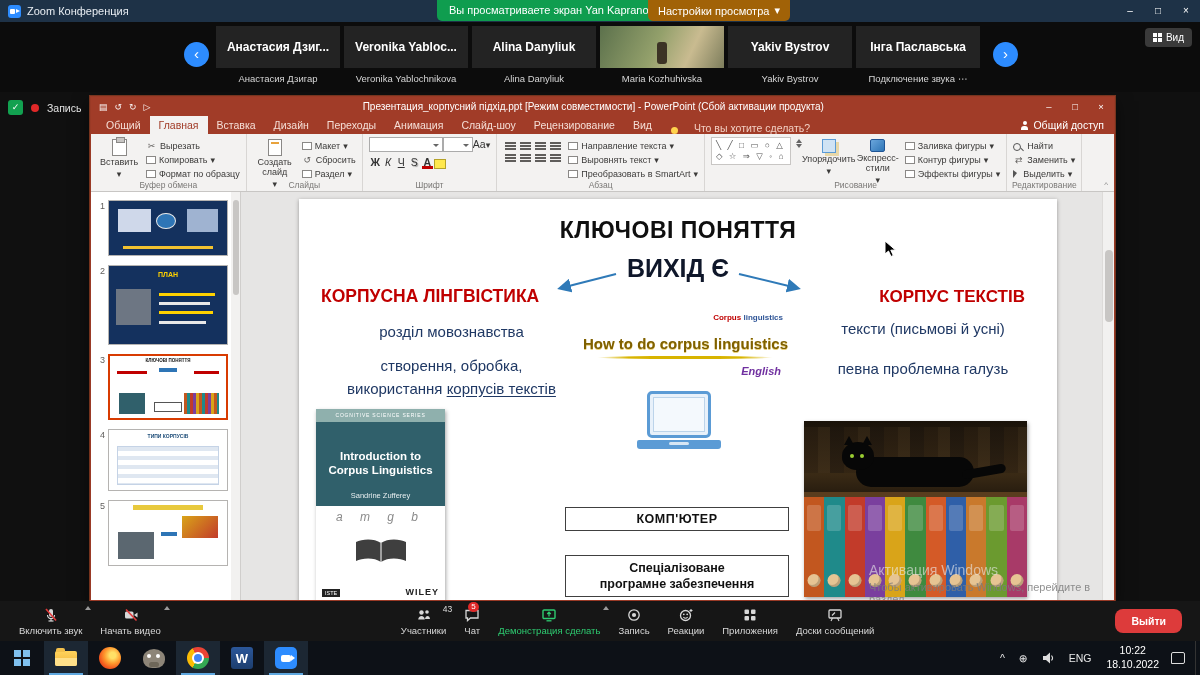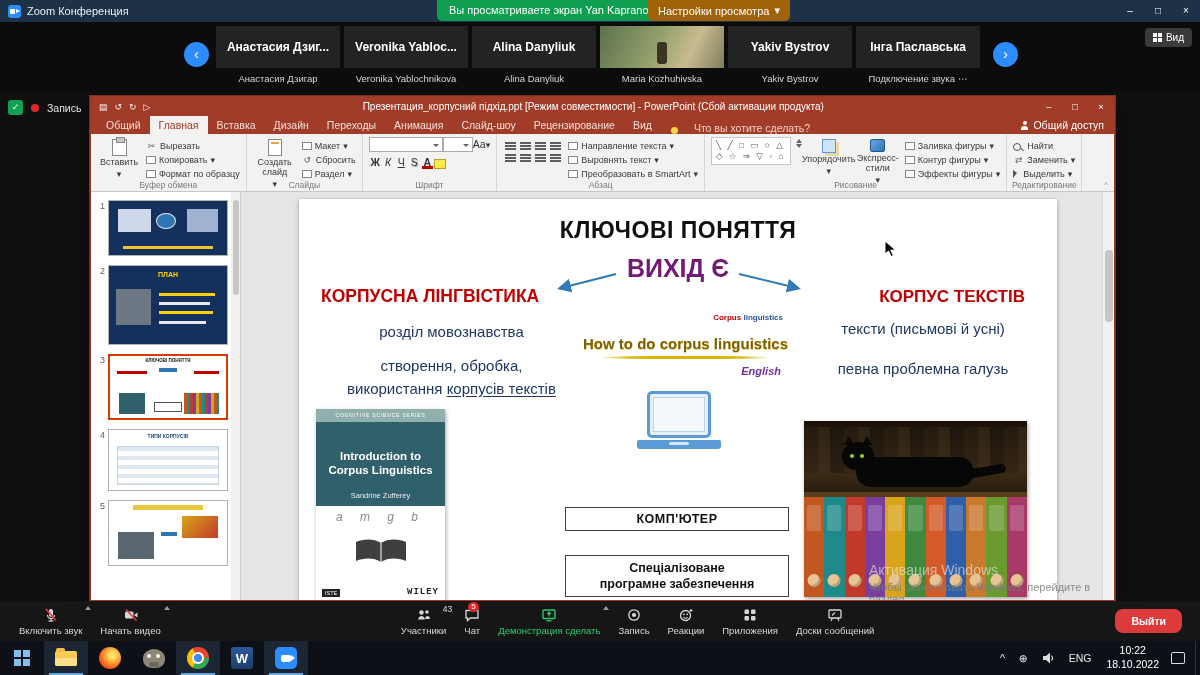--- a/index.html
+++ b/index.html
@@ -124,21 +124,21 @@
   .t5 .i2 { right:8%; top:24%; width:30%; height:34%; background:linear-gradient(135deg,#d9a419,#c23b2a); }
   .t5 .ar { left:44%; top:48%; width:14%; height:4px; background:#2e75b6; }
 
   .canvas { flex:1; position:relative; background:#e6e5e4; overflow:hidden; }
   .canvas-scroll { position:absolute; right:0; top:0; bottom:0; width:12px; background:#f2f1f0; border-left:1px solid #dddbd9; }
   .canvas-scroll::before { content:""; position:absolute; top:58px; left:2px; width:8px; height:72px; background:#c8c6c4; border-radius:4px; }
 
   .slide { position:absolute; left:58px; top:7px; width:758px; height:548px; background:#fff; box-shadow:0 1px 4px rgba(0,0,0,.35); overflow:hidden; }
   .s-abs { position:absolute; }
   .s-title { top:18px; left:0; width:100%; text-align:center; font-size:23px; font-weight:bold; color:#0f0f0f; letter-spacing:.5px; }
-  .s-center { top:55px; left:0; width:100%; text-align:center; font-size:25px; font-weight:bold; color:#701a75; }
+  .s-center { top:55px; left:0; width:100%; text-align:center; font-size:25px; font-weight:bold; color:#0f172a; }
   .term-left { left:22px; top:87px; font-size:17.5px; font-weight:bold; color:#c00000; }
   .term-right { right:32px; top:88px; font-size:17px; font-weight:bold; color:#c00000; }
   .lt { left:10px; width:285px; text-align:center; color:#1f3864; font-size:15px; }
   .lt1 { top:124px; } .lt2 { top:158px; } .lt3 { top:181px; }
   .lt3 u { text-underline-offset:2px; }
   .rt { left:498px; width:252px; text-align:center; color:#1f3864; font-size:15px; }
   .rt1 { top:121px; } .rt2 { top:161px; }
   .wordart { left:284px; top:114px; width:204px; height:82px; }
   .wa-top { position:absolute; right:4px; top:0; font-size:8px; font-weight:bold; }
   .wa-red { color:#c00000; } .wa-blue { color:#2f5597; }
@@ -157,21 +157,21 @@
   .book { left:17px; top:210px; width:129px; height:192px; box-shadow:1px 2px 4px rgba(0,0,0,.35); }
   .bk-series { height:13px; background:#8fb0ad; color:#fff; font-size:5px; letter-spacing:.8px; text-align:center; line-height:13px; }
   .bk-mid { height:84px; background:#30606b; color:#fff; text-align:center; padding-top:28px; }
   .bk-title { font-size:11.5px; font-weight:bold; line-height:1.2; }
   .bk-author { margin-top:13px; font-size:7.5px; color:#e6edef; }
   .bk-art { position:relative; height:95px; background:#fff; }
   .bk-letters { position:absolute; left:0; top:4px; width:100%; text-align:center; font-size:12px; color:#8a8a8a; letter-spacing:7px; font-style:italic; }
   .bk-book { position:absolute; left:50%; top:32px; transform:translateX(-50%); }
   .bk-pub { position:absolute; left:6px; right:6px; bottom:4px; display:flex; justify-content:space-between; align-items:flex-end; }
   .bk-iste { background:#222; color:#fff; font-size:5.5px; padding:1px 3px; }
-  .bk-wiley { font-size:9px; font-weight:bold; color:#222; font-family:Liberation Mono, monospace; letter-spacing:1px; }
+  .bk-wiley { font-size:9px; font-weight:bold; color:#222; font-family:Liberation Sans, sans-serif; letter-spacing:1px; }
 
   .catimg { left:505px; top:222px; width:223px; height:176px; box-shadow:1px 2px 4px rgba(0,0,0,.35); overflow:hidden; }
   .cat-top { height:76px; background:linear-gradient(180deg,#191209,#3a2a15 70%,#241a0e); position:relative; }
   .cat-top::before { content:""; position:absolute; left:0; top:6px; width:100%; height:46px; background:repeating-linear-gradient(90deg,#2e2113 0 14px,#40301c 14px 26px,#1f1710 26px 40px); opacity:.5; }
   .cat-body { position:absolute; left:52px; top:36px; width:118px; height:30px; background:#070707; border-radius:16px; }
   .cat-head { position:absolute; left:38px; top:21px; width:32px; height:28px; background:#070707; border-radius:50% 50% 45% 45%; }
   .cat-head::before, .cat-head::after { content:""; position:absolute; top:-6px; width:0; height:0; border-left:5px solid transparent; border-right:5px solid transparent; border-bottom:9px solid #070707; }
   .cat-head::before { left:2px; } .cat-head::after { right:2px; }
   .cat-eyes { position:absolute; left:46px; top:33px; width:16px; height:4px; }
   .cat-eyes::before { content:""; position:absolute; width:4px; height:4px; border-radius:50%; background:#9acd32; box-shadow:10px 0 0 #9acd32; }

